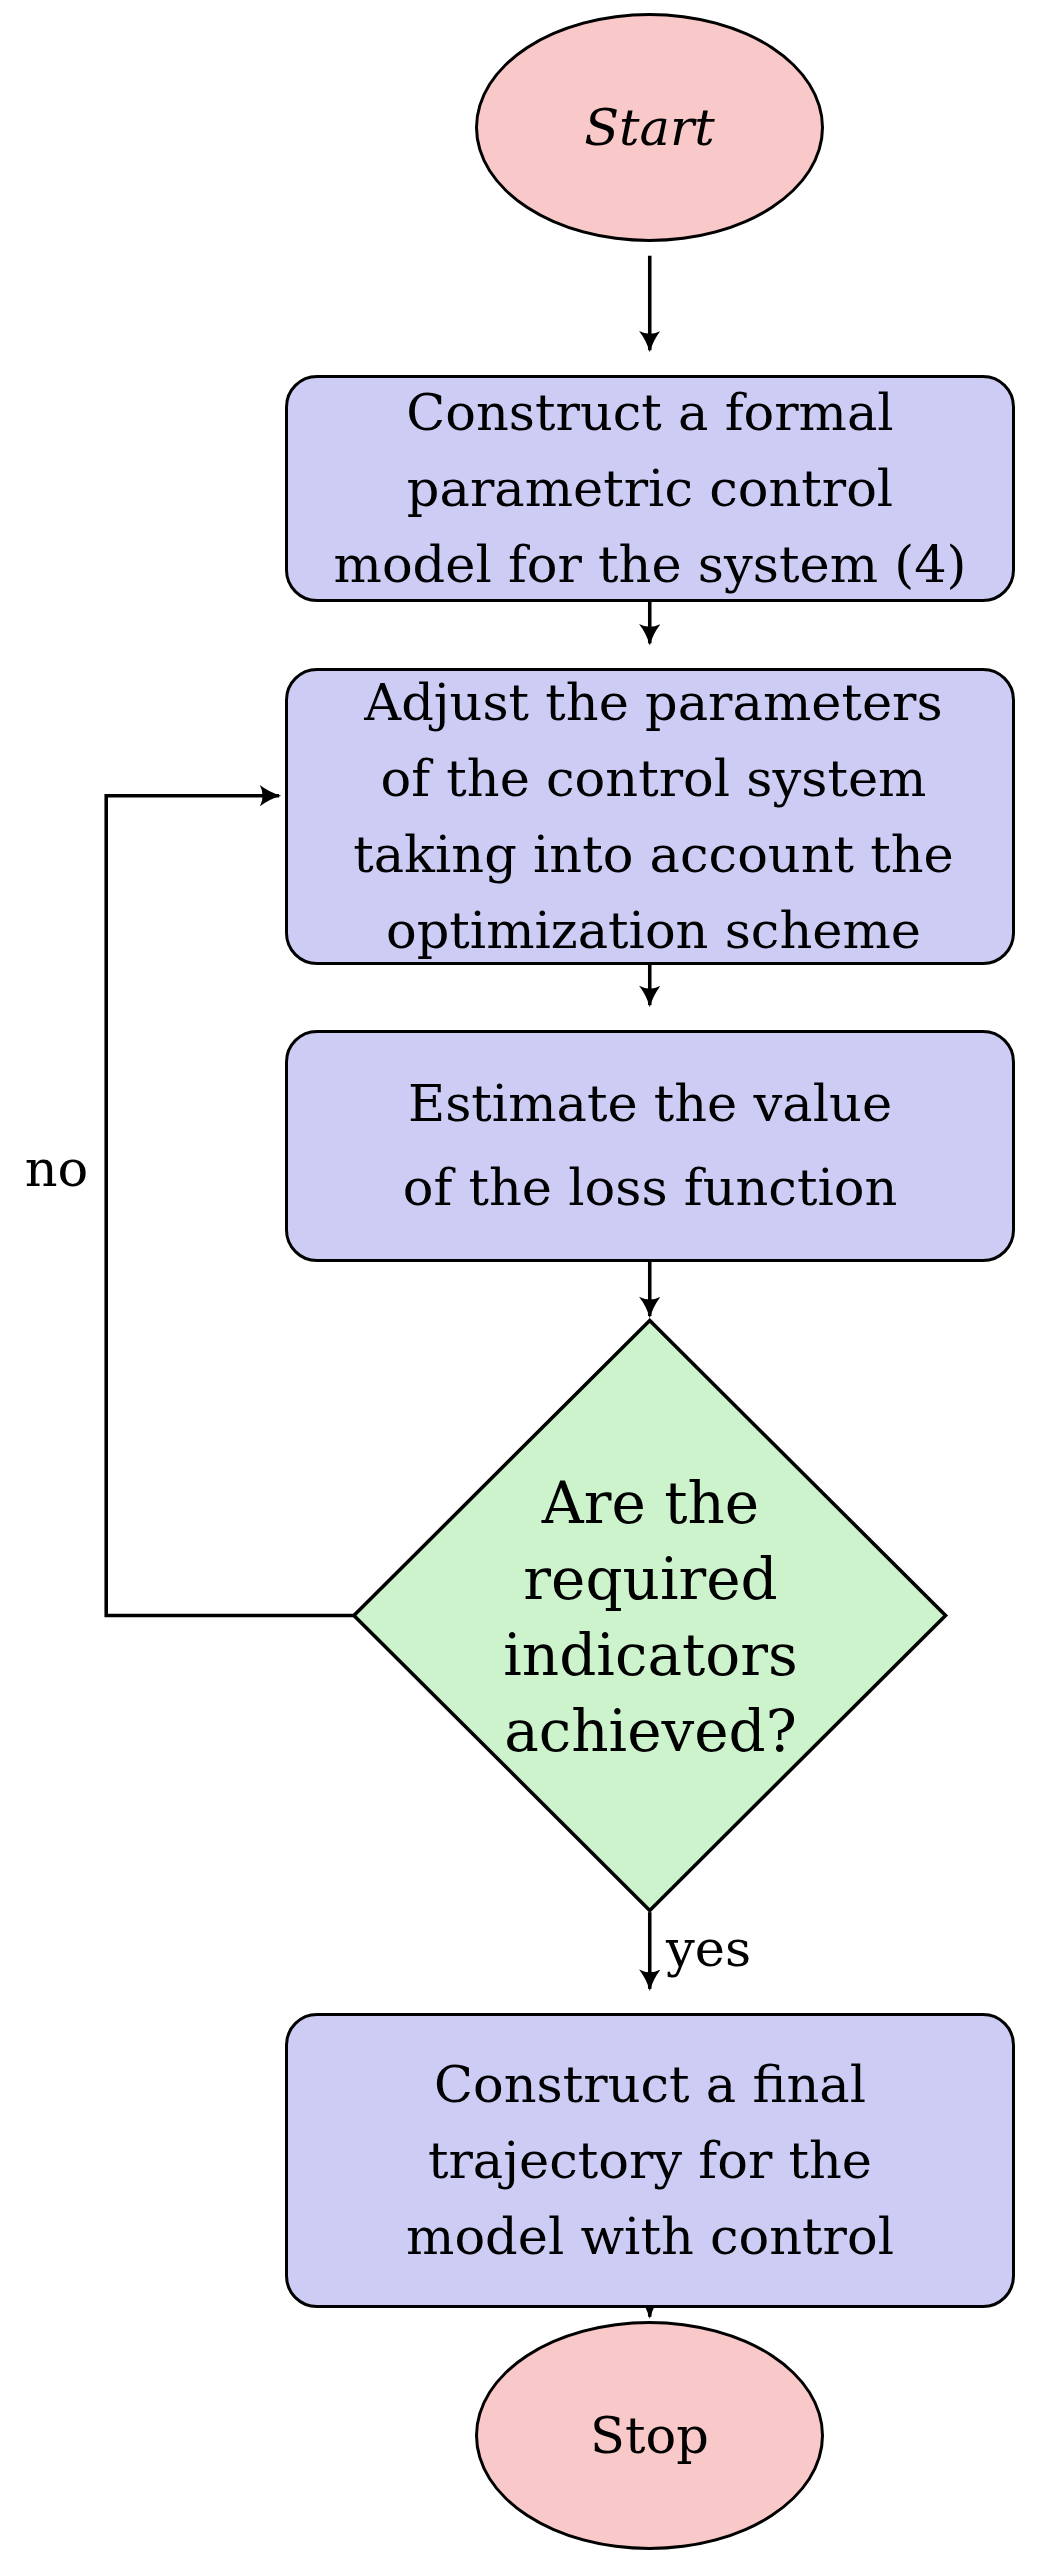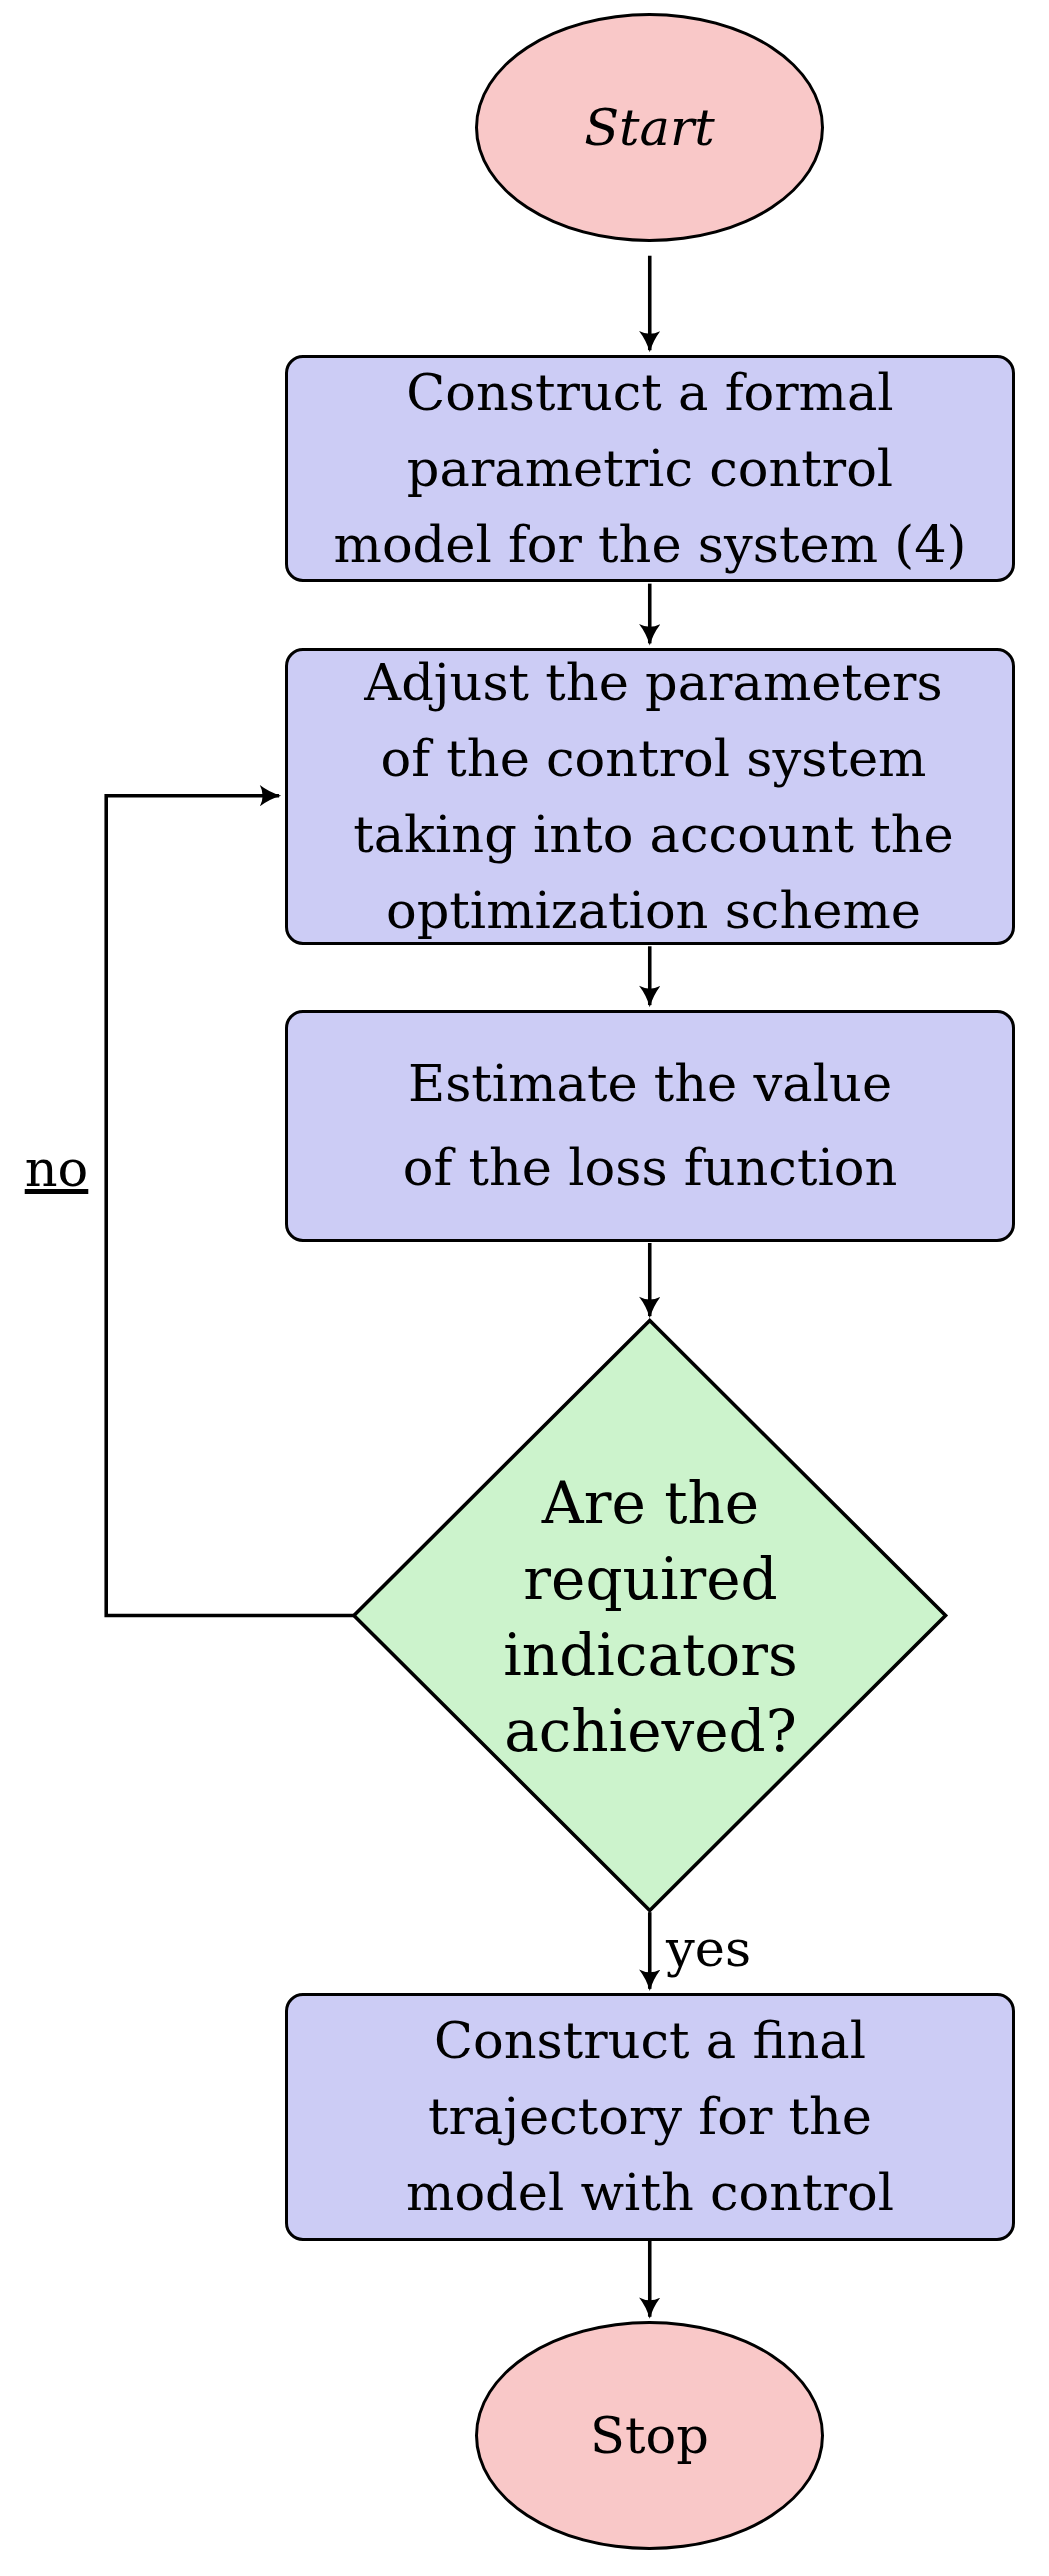--- a/index.html
+++ b/index.html
@@ -29,21 +29,22 @@
     line-height:76px;
   }
   .terminator{
     background:var(--terminator);
     border:3.6px solid var(--line);
     border-radius:50%;
   }
   .process{
     background:var(--process);
     border:3.6px solid var(--line);
-    border-radius:18px;
+    border-radius:32px;
+    margin-top:20px;
   }
   .decision-text{
     position:absolute;
     display:flex;flex-direction:column;
     align-items:center;justify-content:center;
     text-align:center;
     font-size:58px;line-height:76px;
   }
   .edge-label{
     position:absolute;
@@ -97,24 +98,24 @@
     <span class="line">of the loss function</span>
   </div>
 
   <div class="decision-text" style="left:354px;top:1465px;width:593px;height:303px;">
     <span class="line">Are the</span>
     <span class="line">required</span>
     <span class="line">indicators</span>
     <span class="line">achieved?</span>
   </div>
 
-  <div class="edge-label" style="left:18px;top:1143px;width:77px;text-decoration:underline;">no</div>
+  <div class="edge-label" style="left:18px;top:1143px;width:77px;">no</div>
   <div class="edge-label" style="left:666px;top:1923px;">yes</div>
 
-  <div class="node process" style="left:285px;top:1993px;width:730px;height:248px;">
+  <div class="node process" style="left:285px;top:1993px;width:730px;height:295px;">
     <span class="line">Construct a final</span>
     <span class="line">trajectory for the</span>
     <span class="line">model with control</span>
   </div>
 
   <div class="node terminator" style="left:475px;top:2321px;width:349px;height:229px;text-align:right;">
     <span class="line">Stop</span>
   </div>
 
 </div>

